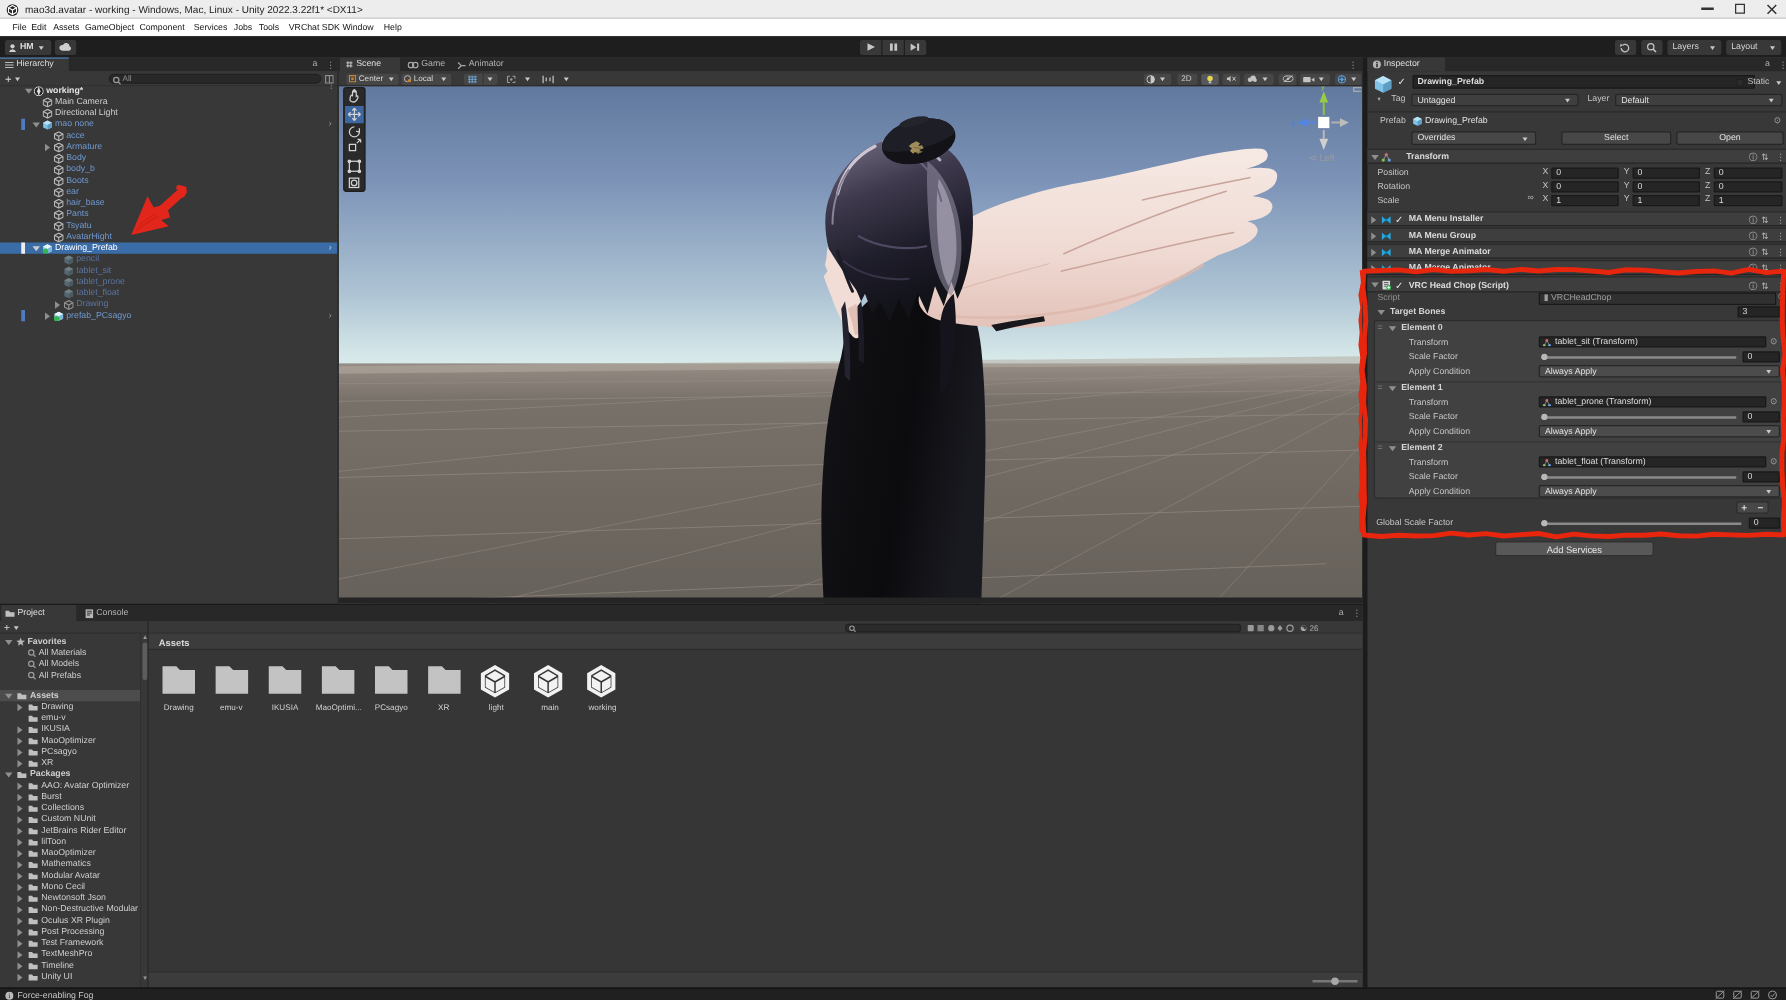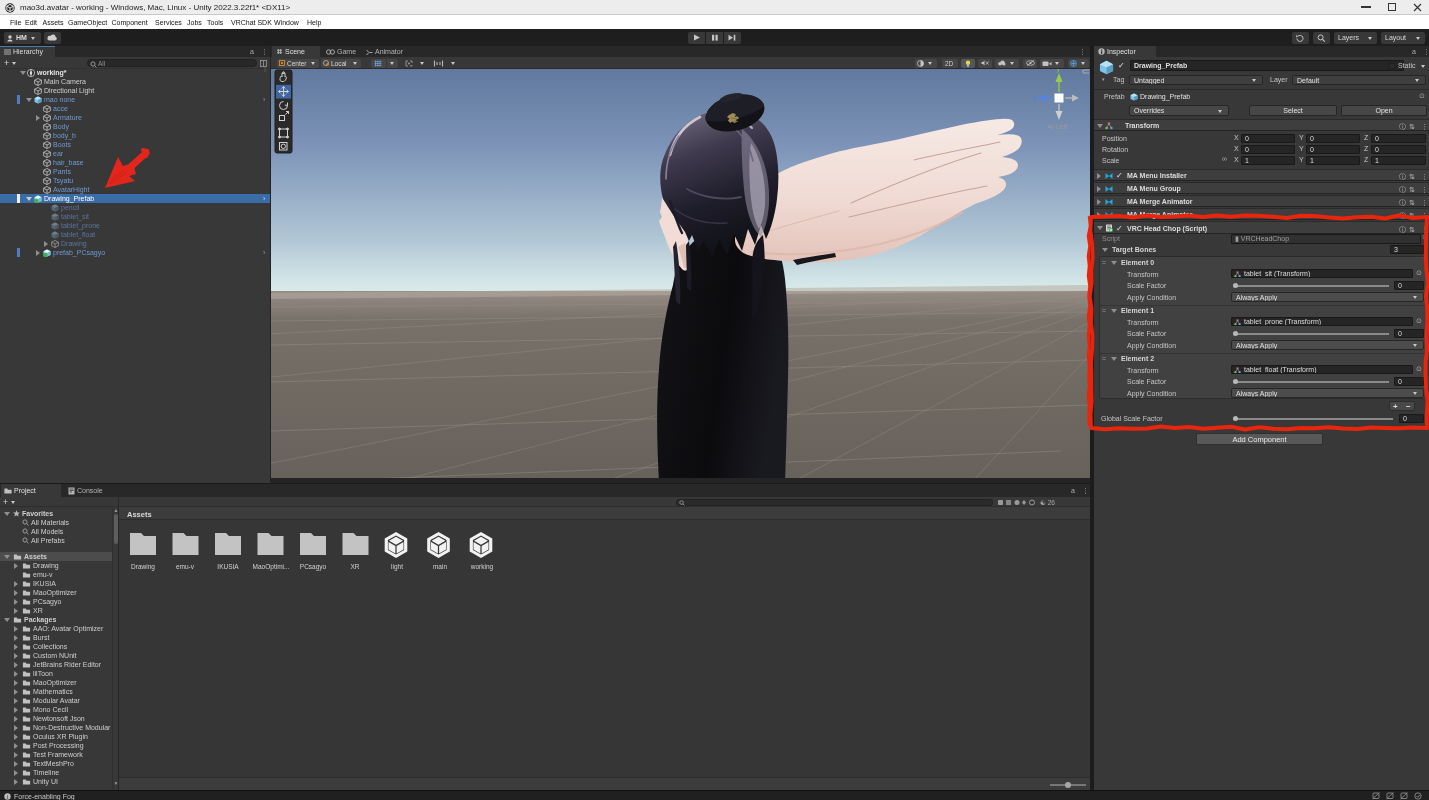--- a/index.html
+++ b/index.html
@@ -782,21 +782,21 @@
 
   <div class="a" style="left:295px;top:355px;width:26px;height:10px;background:#484848;border:1px solid #2c2c2c;border-radius:2px">
     <div class="tx" style="left:3px;top:0px;font-size:8px;color:#ddd;font-weight:bold">+</div>
     <div class="tx" style="left:16px;top:0px;font-size:8px;color:#ddd;font-weight:bold">−</div>
   </div>
   <div class="row" style="left:7px;top:368px;color:#c6c6c6">Global Scale Factor</div>
   <div class="a" style="left:139px;top:372px;width:160px;height:1.5px;background:#8a8a8a"></div>
     <div class="a" style="left:139px;top:370px;width:5px;height:5px;border-radius:50%;background:#b8b8b8"></div>
   <div class="fld" style="left:305px;top:367.5px;width:25px;height:9px">0</div>
 
-  <div class="a" style="left:102px;top:387px;width:127px;height:12px;background:#585858;border:1px solid #303030;border-radius:2px;text-align:center;font-size:7.5px;line-height:11px;color:#e8e8e8">Add Component</div>
+  <div class="a" style="left:102px;top:387px;width:127px;height:12px;background:#585858;border:1px solid #303030;border-radius:2px;text-align:center;font-size:7.5px;line-height:11px;color:#e8e8e8">Add Services</div>
 
   <svg class="a" style="left:-5px;top:166px;pointer-events:none" width="345" height="224" viewBox="0 0 345 224">
     <path d="M2,5 L16.0,4.4 L30.0,3.9 L44.0,5.5 L58.0,3.6 L72.0,5.1 L86.0,4.6 L100.0,3.6 L114.0,5.0 L128.0,3.5 L142.0,4.8 L156.0,3.6 L170.0,3.7 L184.0,4.8 L198.0,6.0 L212.0,3.8 L226.0,4.1 L240.0,5.4 L254.0,6.4 L268.0,5.2 L282.0,4.7 L296.0,6.5 L310.0,3.5 L324.0,6.1 L338,5 L337.3,18.2 L336.9,31.4 L336.8,44.6 L337.4,57.8 L339.0,70.9 L337.0,84.1 L338.3,97.3 L338.4,110.5 L337.6,123.7 L338.2,136.9 L336.6,150.1 L336.6,163.2 L337.1,176.4 L338.6,189.6 L337.8,202.8 L338,216 L324.0,215.4 L310.0,216.3 L296.0,215.9 L282.0,215.4 L268.0,216.9 L254.0,216.6 L240.0,215.2 L226.0,216.2 L212.0,216.1 L198.0,217.2 L184.0,216.7 L170.0,215.3 L156.0,217.5 L142.0,214.8 L128.0,215.7 L114.0,216.8 L100.0,214.9 L86.0,216.0 L72.0,214.5 L58.0,216.5 L44.0,216.8 L30.0,216.2 L16.0,217.2 L2,216 L1.4,202.8 L2.6,189.6 L2.3,176.4 L2.3,163.2 L1.9,150.1 L3.1,136.9 L3.4,123.7 L1.9,110.5 L2.5,97.3 L0.6,84.1 L2.6,70.9 L2.5,57.8 L3.6,44.6 L3.0,31.4 L1.3,18.2 L2,5 Z" fill="none" stroke="#e8250d" stroke-width="4" stroke-linejoin="round"></path>
   </svg>
 </div>
 
 <div class="a" style="left:0;top:483px;width:1090px;height:307px;background:#383838;border-top:1px solid #1a1a1a">
   <div class="a" style="left:0;top:0;width:1090px;height:13px;background:#282828">
     <div class="a" style="left:1px;top:0;width:60px;height:13px;background:#383838"></div>
     <svg class="a" style="left:4px;top:3px" width="8" height="8" viewBox="0 0 10 10">

